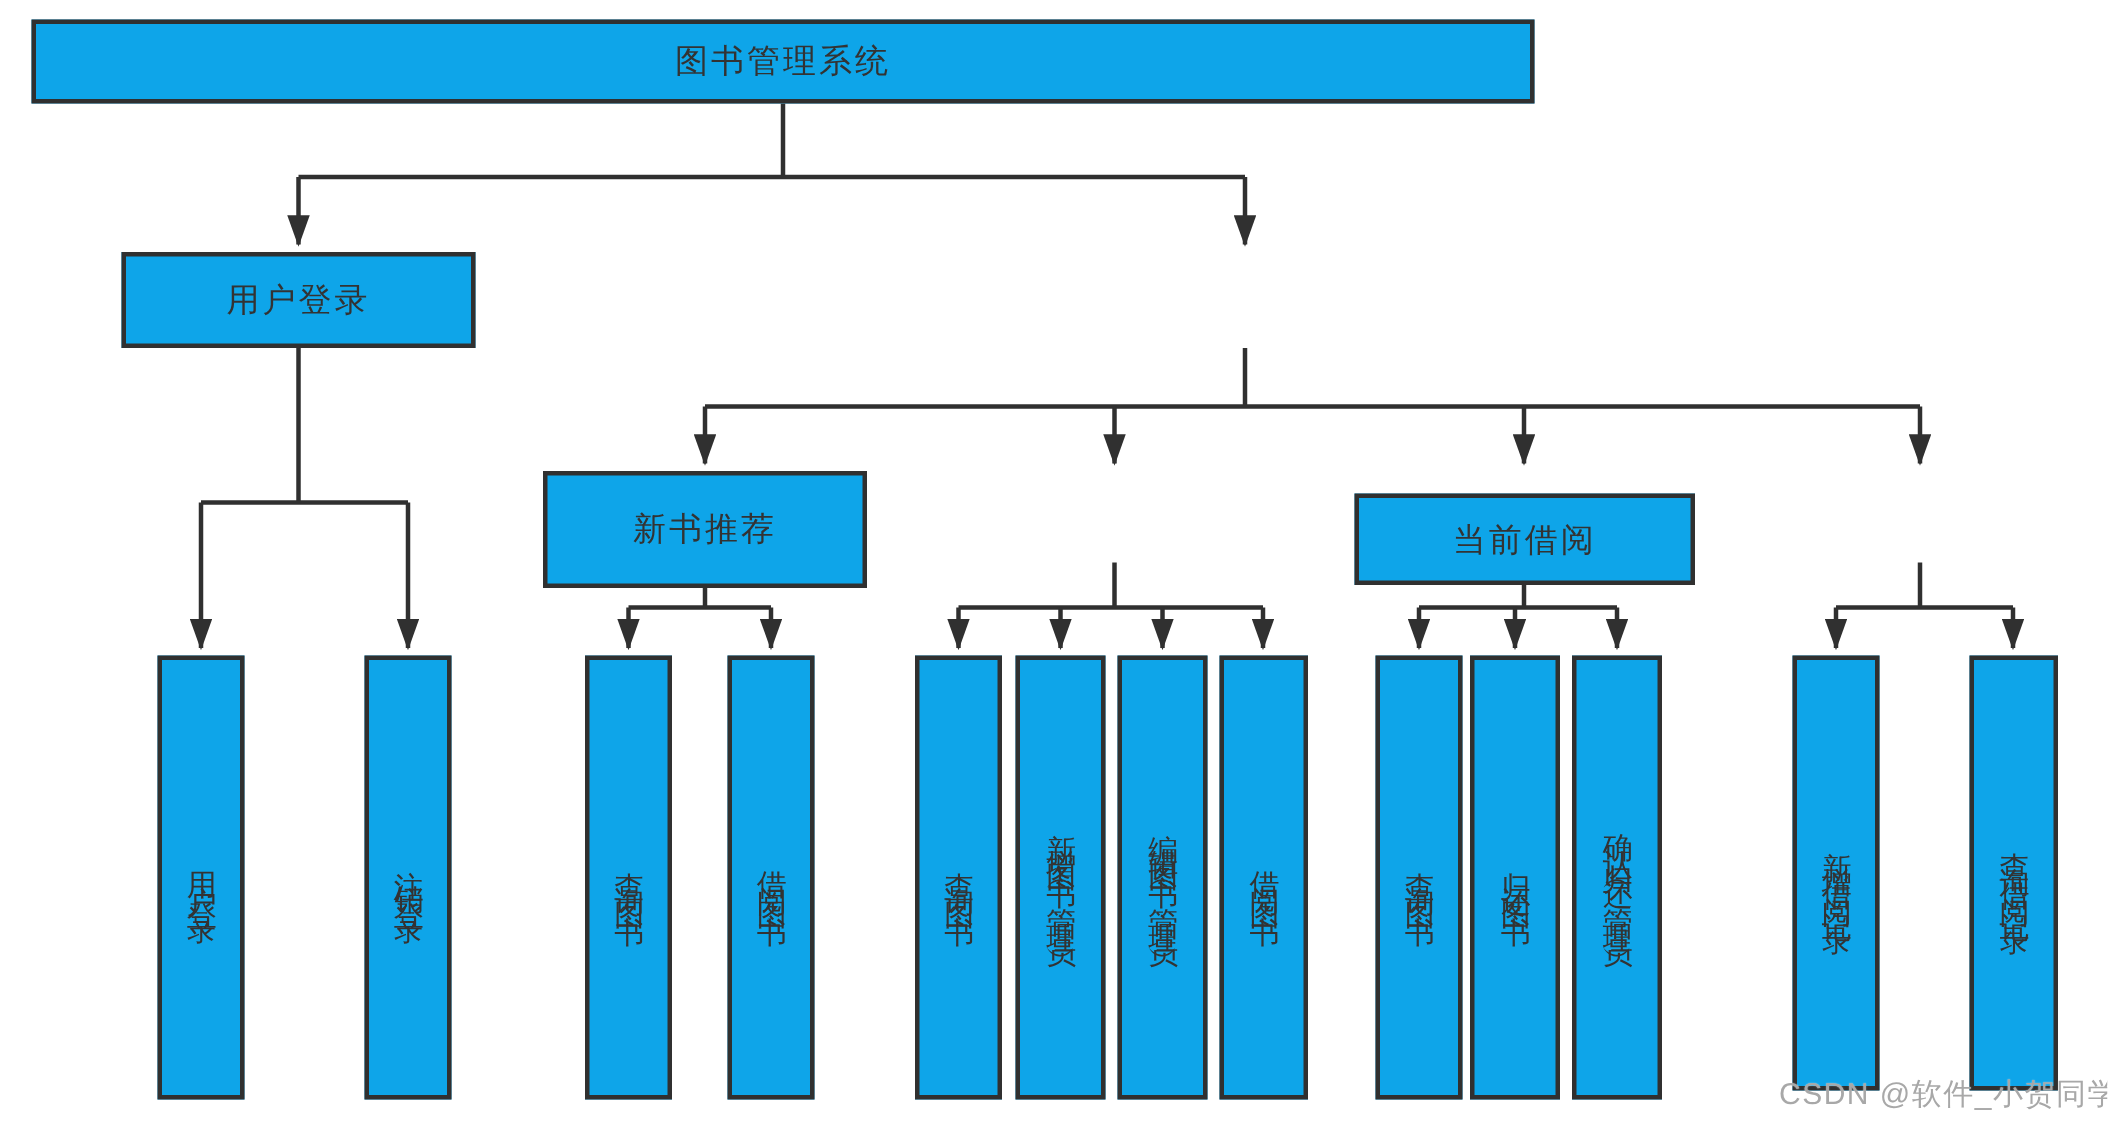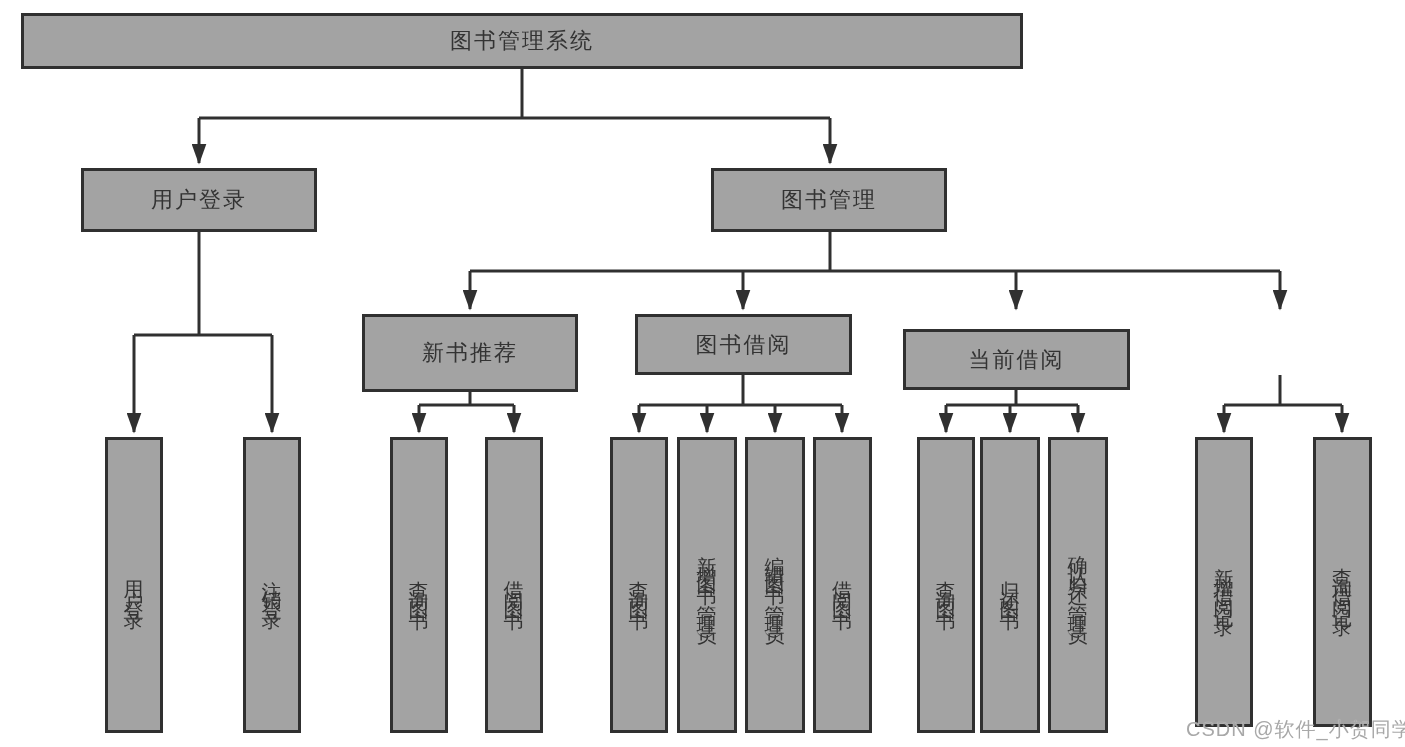--- a/index.html
+++ b/index.html
@@ -8,21 +8,21 @@
     background:var(--bg,#ffffff);
     font-family:"Liberation Sans",sans-serif;
     color:var(--text,#333333);
   }
   .wires{position:absolute;left:0;top:0;z-index:1;pointer-events:none;}
   .wires path{stroke:var(--line,#303030);stroke-width:3;fill:none;}
   .wires .arrowfill{fill:var(--line,#303030);stroke:none;}
   .node{
     position:absolute;box-sizing:border-box;
     border:3px solid var(--line,#303030);
-    background:#a3a3a3;z-index:2;
+    background:#0ea5e9;z-index:2;
     display:flex;align-items:center;justify-content:center;
   }
   .node.h span{font-size:22px;letter-spacing:2px;white-space:nowrap;}
   .node.v span{
     writing-mode:vertical-rl;text-orientation:mixed;
     font-size:20px;letter-spacing:10px;line-height:1;
   }
   .watermark{
     position:absolute;left:1186px;top:716px;z-index:10;
     font-size:20px;letter-spacing:1px;white-space:nowrap;
@@ -83,29 +83,23 @@
     <path d="M1342,405 L1342,432" marker-end="url(#arrow)"></path>
   </svg>
 
   <div class="node h" style="left:21px;top:13px;width:1002px;height:56px">
     <span>图书管理系统</span>
   </div>
 
   <div class="node h" style="left:81px;top:168px;width:236px;height:64px">
     <span>用户登录</span>
   </div>
-  <div class="node h" style="left:711px;top:168px;width:236px;height:64px">
-    <span>图书管理</span>
-  </div>
 
   <div class="node h" style="left:362px;top:314px;width:216px;height:78px">
     <span>新书推荐</span>
-  </div>
-  <div class="node h" style="left:635px;top:314px;width:217px;height:61px">
-    <span>图书借阅</span>
   </div>
   <div class="node h" style="left:903px;top:329px;width:227px;height:61px">
     <span>当前借阅</span>
   </div>
 
   <div class="node v" style="left:105px;top:437px;width:58px;height:296px">
     <span>用户登录</span>
   </div>
   <div class="node v" style="left:243px;top:437px;width:58px;height:296px">
     <span>注销登录</span>

